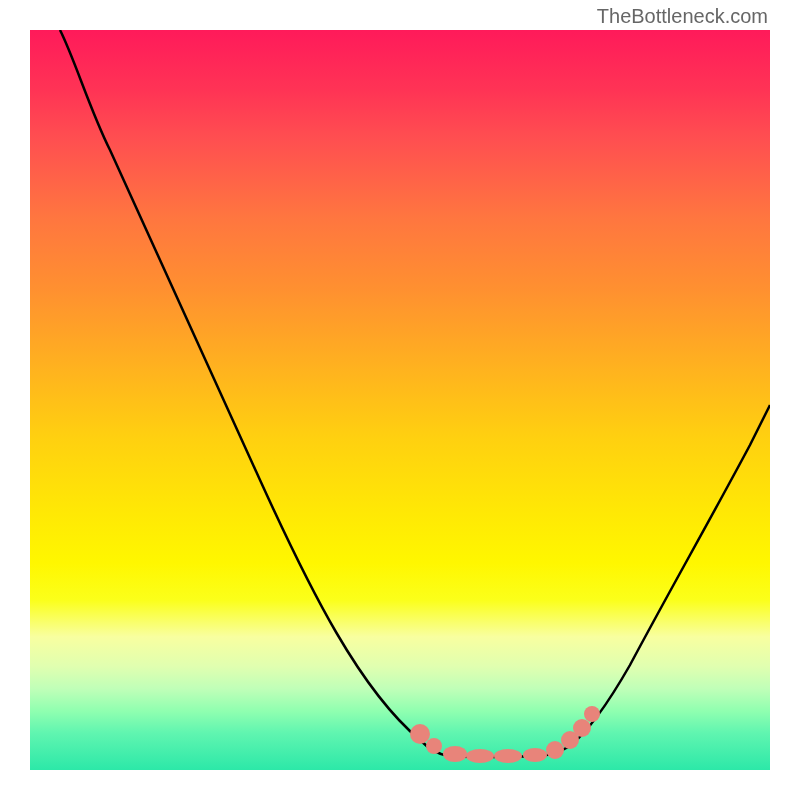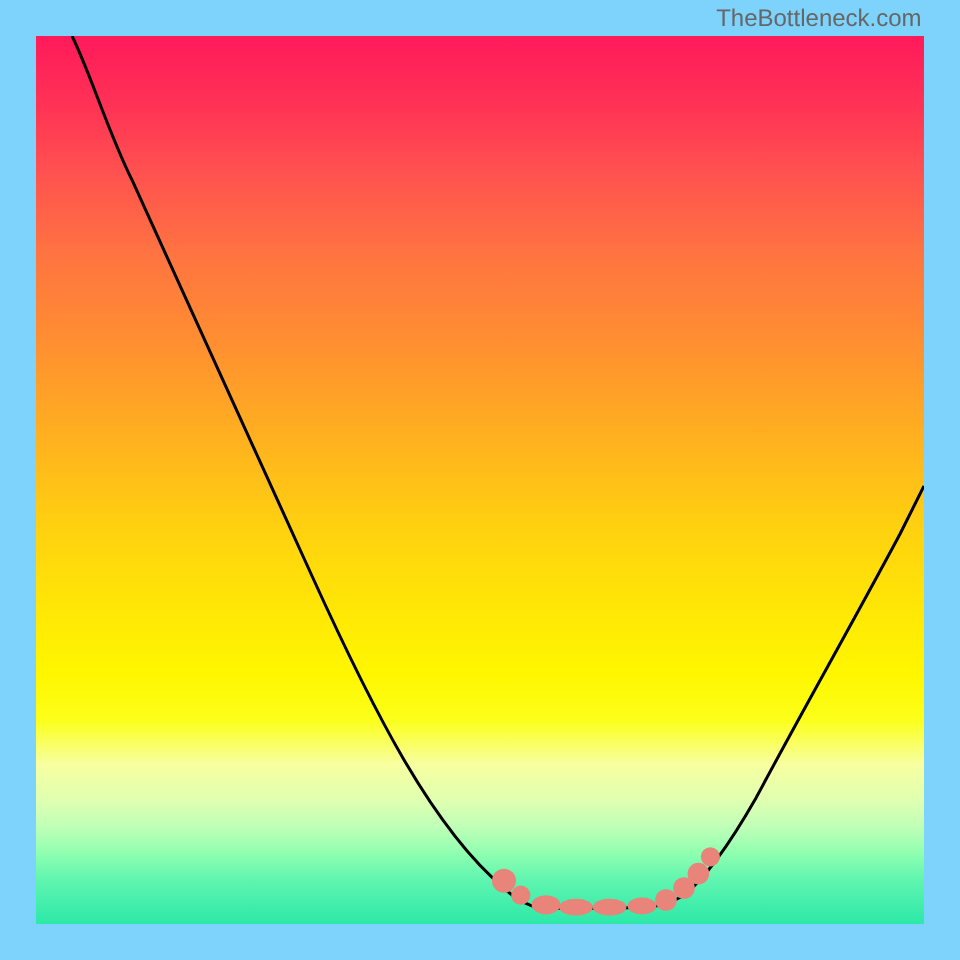--- a/index.html
+++ b/index.html
@@ -7,21 +7,21 @@
     padding: 0;
     background: #000;
     width: 800px;
     height: 800px;
     overflow: hidden;
     font-family: Arial, sans-serif;
   }
   .container {
     width: 800px;
     height: 800px;
-    background: #7dd3fc;
+    background: #ffffff;
     position: relative;
   }
   .plot-area {
     position: absolute;
     left: 30px;
     top: 30px;
     width: 740px;
     height: 740px;
     background: linear-gradient(to bottom,
       #ff1a5a 0%,

